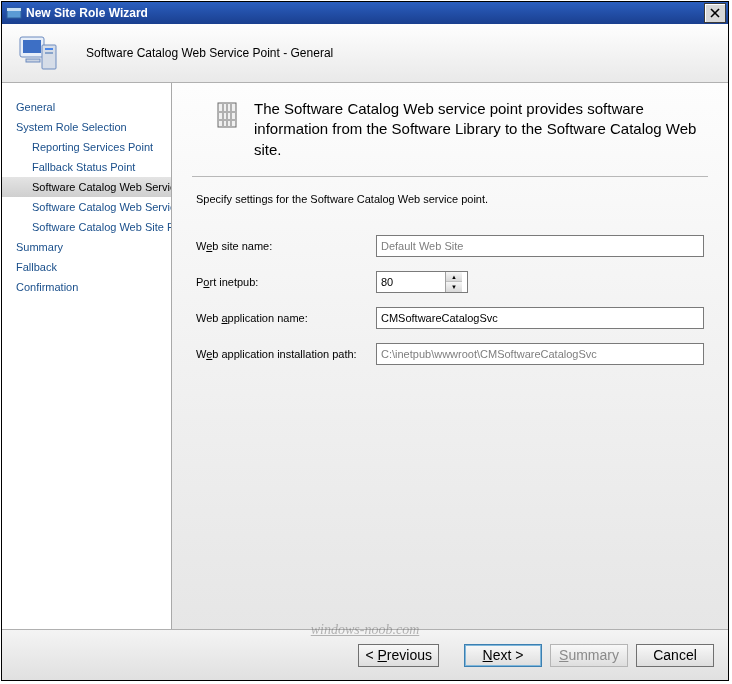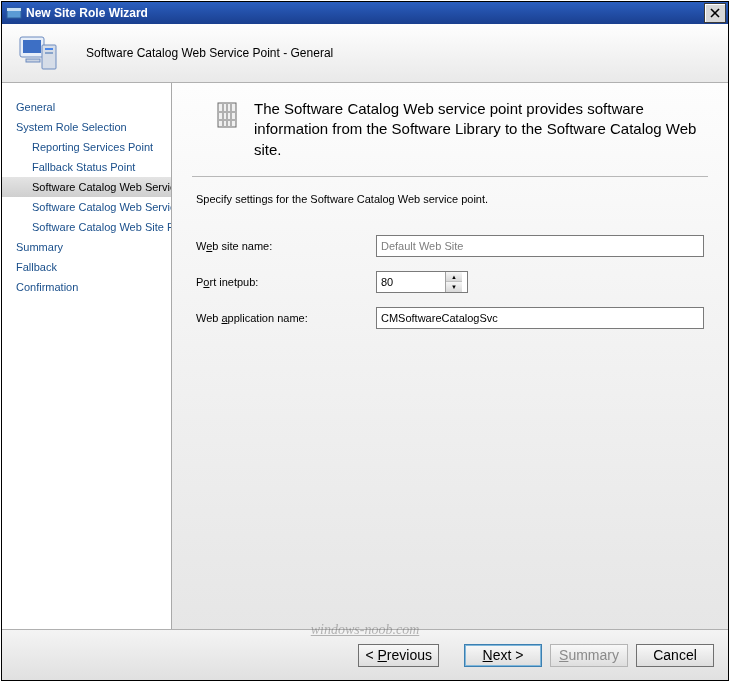--- a/index.html
+++ b/index.html
@@ -321,20 +321,24 @@
               <div>▼</div>
             </div>
           </div>
         </div>
 
         <div class="form-row">
           <span class="form-label"><span>Web </span><span class="ul">a</span><span>pplication name:</span></span>
           <input type="text" class="text-input" value="CMSoftwareCatalogSvc" style="">
         </div>
 
+        <div class="form-row">
+          <span class="form-label"><span>W</span><span class="ul">e</span><span>b application installation path:</span></span>
+          <input type="text" class="text-input" disabled="" value="C:\inetpub\wwwroot\CMSoftwareCatalogSvc" style="">
+        </div>
 
       </div>
 
     </div>
   </div>
 
   <div class="footer">
     <button class="btn"><span>&lt; </span><span style="text-decoration:underline">P</span><span>revious</span></button>
     <button class="btn default"><span></span><span style="text-decoration:underline">N</span><span>ext &gt;</span></button>
     <button class="btn" disabled=""><span></span><span style="text-decoration:underline">S</span><span>ummary</span></button>

